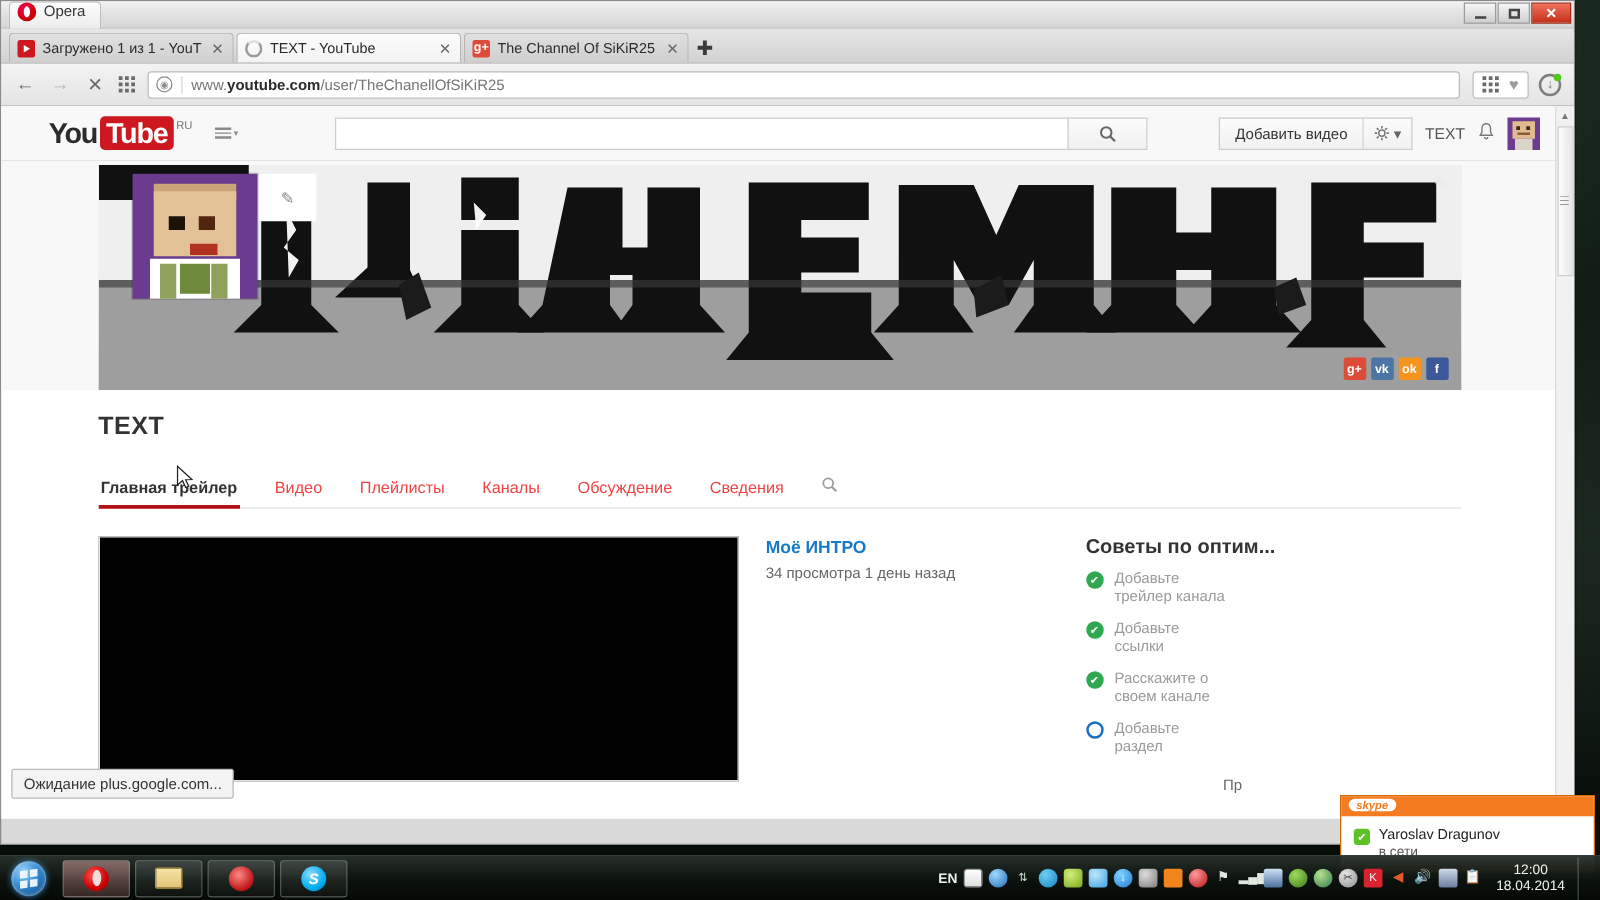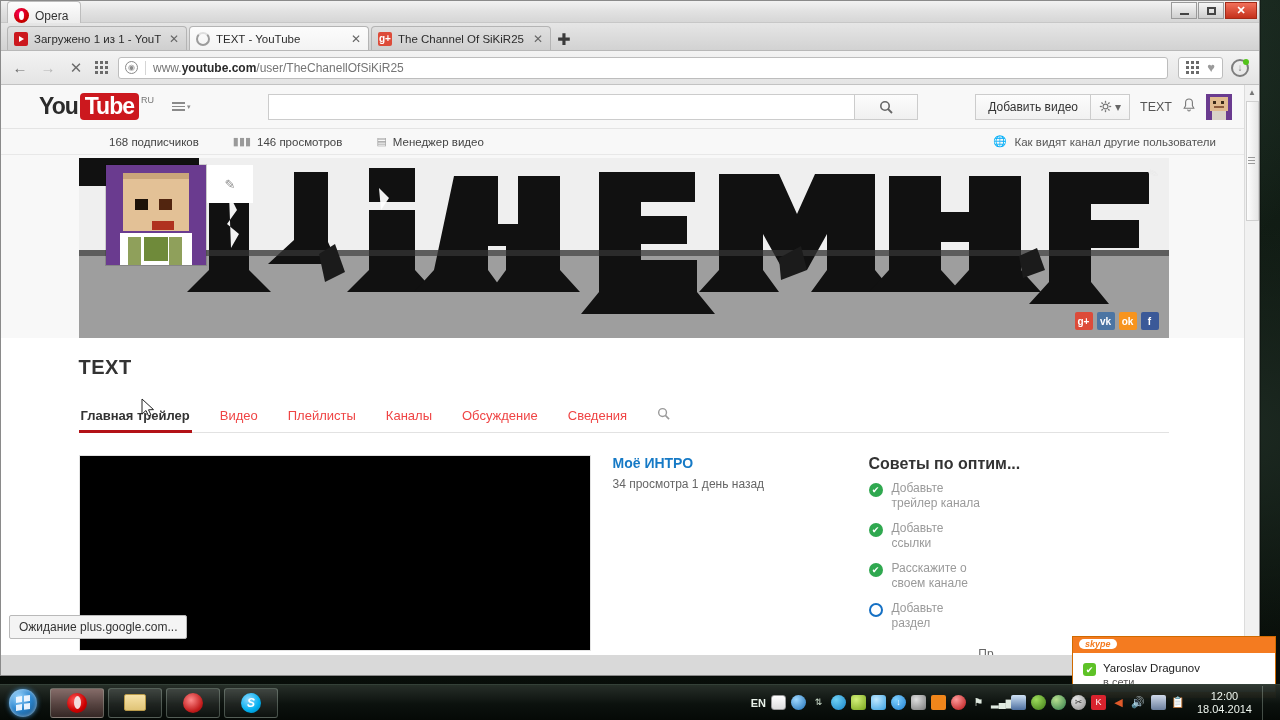--- a/index.html
+++ b/index.html
@@ -32,21 +32,21 @@
     border: 1px solid #8a8a8a;
     box-shadow: 0 0 0 1px rgba(0,0,0,.25);
   }
   .titlebar {
     position: relative; height: 22px;
     background: linear-gradient(180deg,#f2f2f2 0%, #e2e2e2 48%, #d6d6d6 100%);
     border-bottom: 1px solid #c7c7c7;
   }
   .opera-btn {
     position:absolute; left:6px; top:0px; height:22px;
-    display:flex; align-items:flex-end; gap:6px;
+    display:flex; align-items:flex-start; gap:6px;
     padding: 0 12px 0 6px;
     background: linear-gradient(180deg,#fdfdfd,#ececec);
     border:1px solid #bdbdbd; border-bottom:none;
     border-radius: 4px 4px 0 0;
     font-size: 12px; color:#333;
   }
   .opera-o {
     width:15px;height:15px;border-radius:50%;
     background: radial-gradient(circle at 40% 35%, #f06, #c00 60%, #900);
     position:relative;
@@ -417,37 +417,20 @@
             <div class="avatar">
               <span class="face"></span>
               <span class="eye l"></span>
               <span class="eye r"></span>
               <span class="mouth"></span>
               <span class="body"></span>
             </div>
           </div>
         </div>
 
-        <div class="sub-bar">
-          <span class="item">
-            <span>168 подписчиков</span>
-          </span>
-          <span class="item">
-            <span class="ico">▮▮▮</span>
-            <span>146 просмотров</span>
-          </span>
-          <span class="item">
-            <span class="ico">▤</span>
-            <span>Менеджер видео</span>
-          </span>
-          <span class="right">
-            <span class="ico">🌐</span>
-            <span>Как видят канал другие пользователи</span>
-          </span>
-        </div>
 
         <div class="banner-wrap">
           <div class="banner">
             <div class="mc-letters">
               <svg viewBox="0 0 1090 180" preserveAspectRatio="none">
                 <rect x="0" y="0" width="1090" height="92" fill="#efefef"></rect>
                 <rect x="0" y="92" width="1090" height="88" fill="#9e9e9e"></rect>
                 <rect x="0" y="0" width="120" height="28" fill="#111"></rect>
                 <g fill="#111">
                   <path d="M130 20 h40 v92 l22 22 h-84 l22 -22 z"></path>

